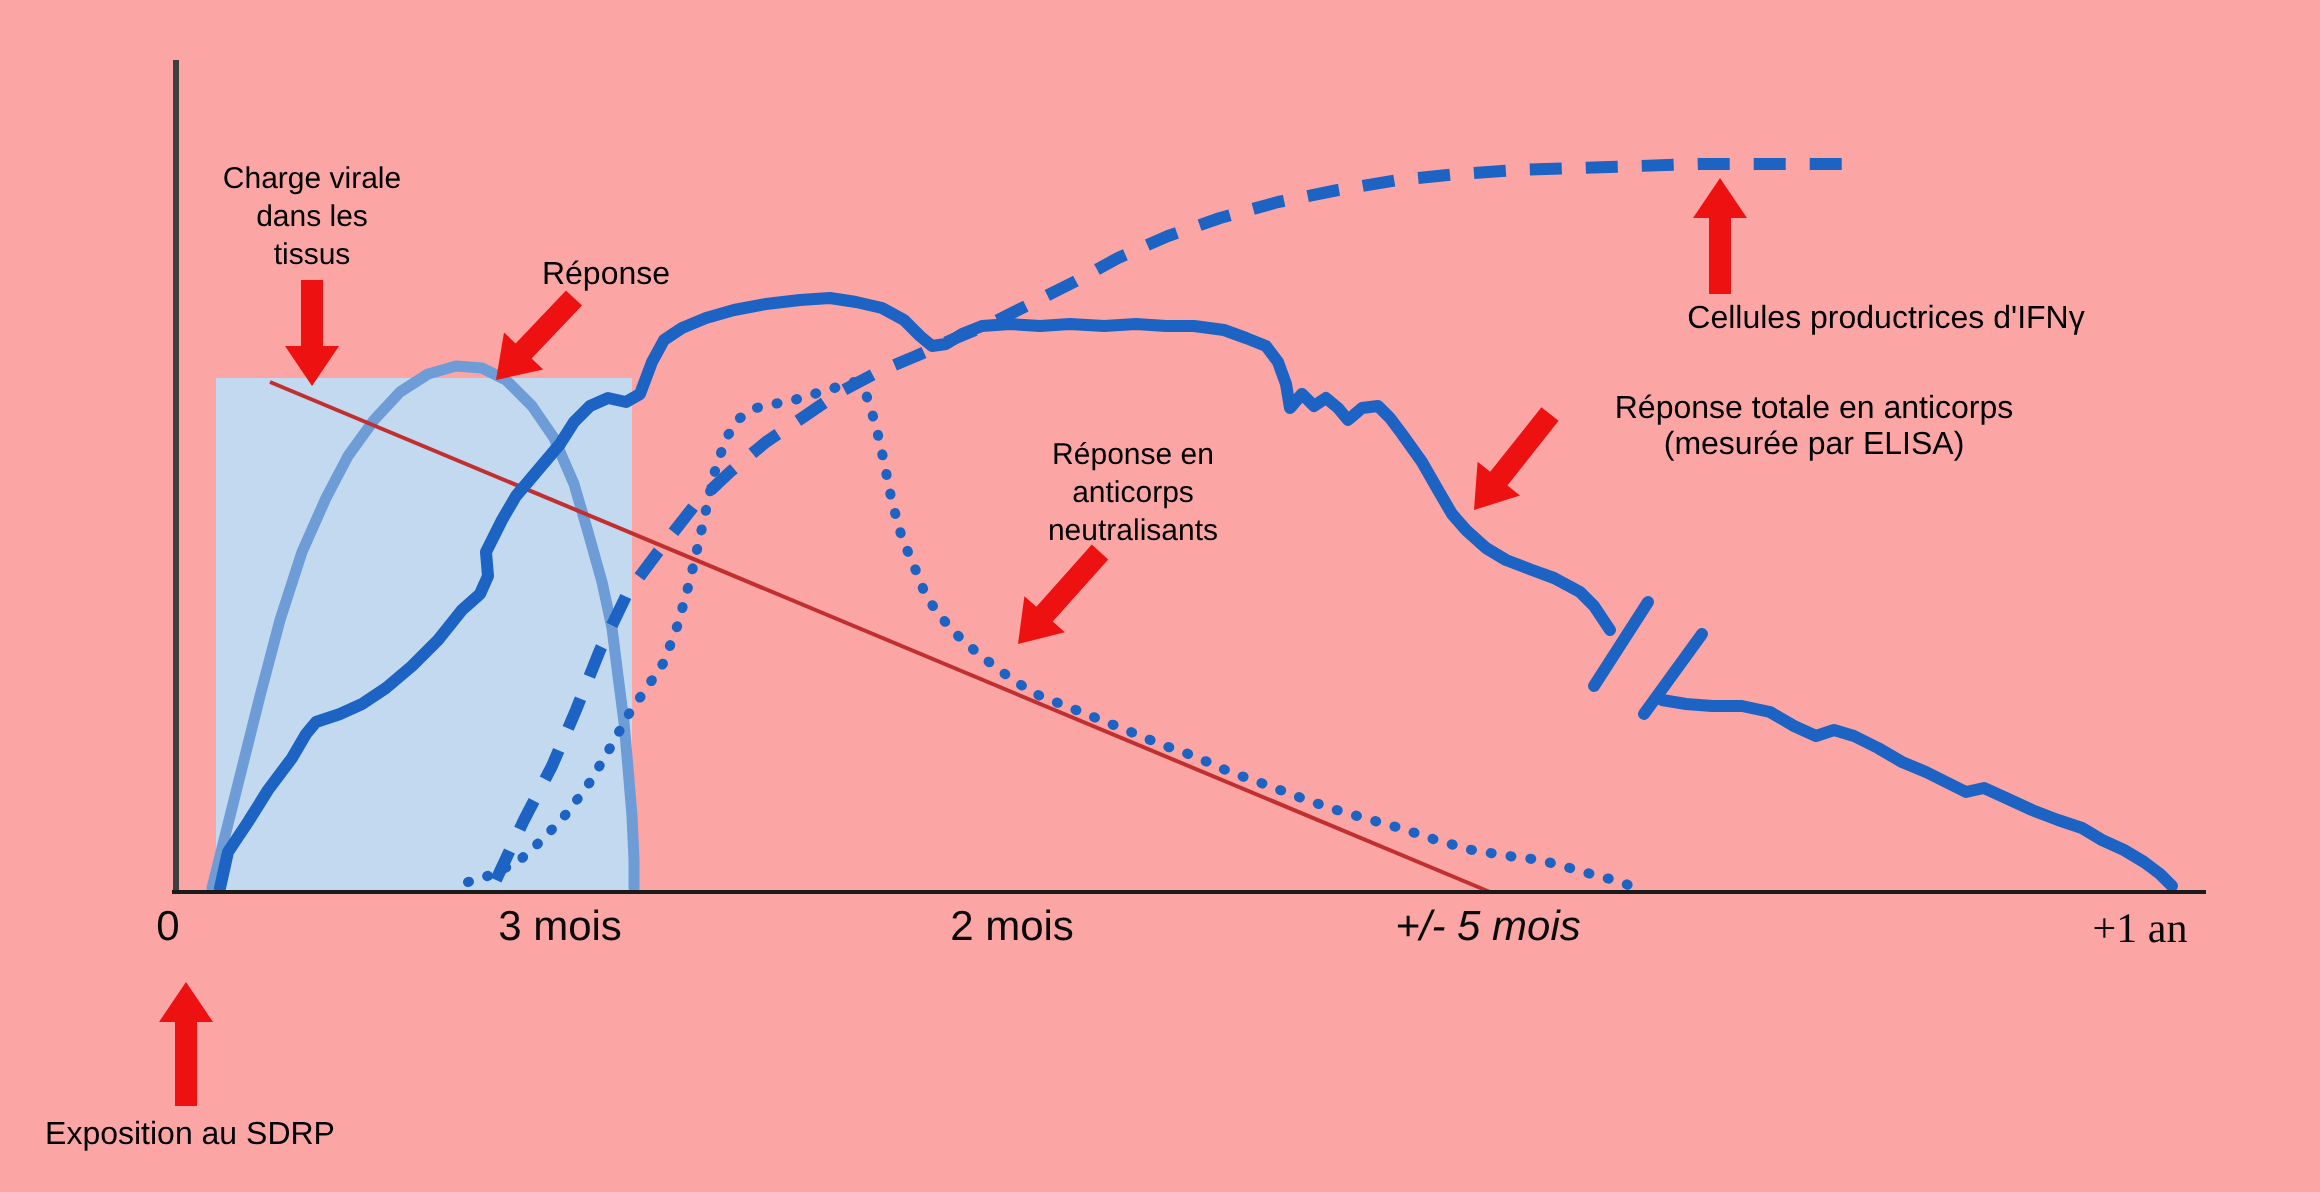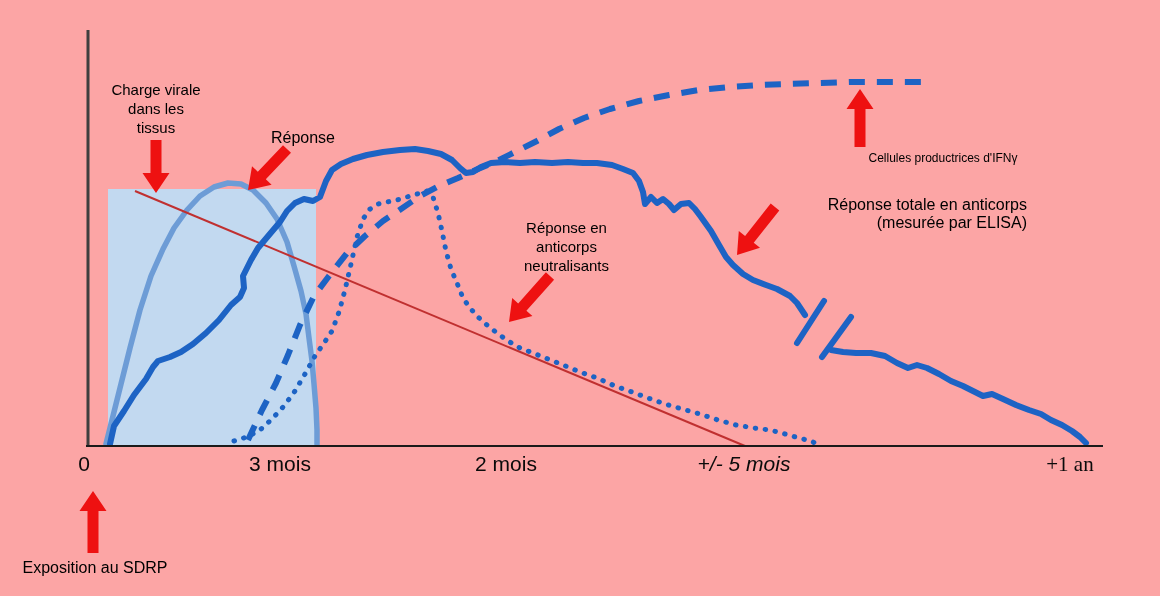--- a/index.html
+++ b/index.html
@@ -6,22 +6,22 @@
   #stage{
     position:relative;width:1160px;height:596px;background:#fca5a5;overflow:hidden;
     font-family:"Liberation Sans", sans-serif;color:#000;
   }
   #chart-svg{position:absolute;left:0;top:0;}
   .ann{position:absolute;white-space:pre-line;color:#000;}
   .ann.center{text-align:center;}
   .lbl-charge{left:91px;top:80px;width:130px;font-size:15px;line-height:19px;}
   .lbl-viremie{left:259px;top:129px;width:88px;font-size:16px;}
   .lbl-neutral{left:494px;top:218px;width:145px;font-size:15px;line-height:19px;}
-  .lbl-ifn{left:826px;top:151px;width:234px;font-size:12px;}
-  .lbl-elisa{left:787px;top:196px;width:240px;font-size:16px;line-height:18px;text-align:right;}
+  .lbl-ifn{left:826px;top:151px;width:234px;font-size:16px;}
+  .lbl-elisa{left:787px;top:196px;width:240px;font-size:16px;line-height:18px;text-align:center;}
   .lbl-expo{left:12px;top:559px;width:166px;font-size:16px;}
   .tick{position:absolute;top:452px;font-size:21px;color:#0a0a0a;text-align:center;}
   .tick-0{left:70px;width:28px;}
   .tick-1{left:228px;width:104px;}
   .tick-2{left:454px;width:104px;}
   .tick-5{left:682px;width:124px;font-style:italic;}
   .tick-an{left:1018px;width:104px;font-family:Liberation Serif, serif;}
 </style>
 </head>
 <body>

